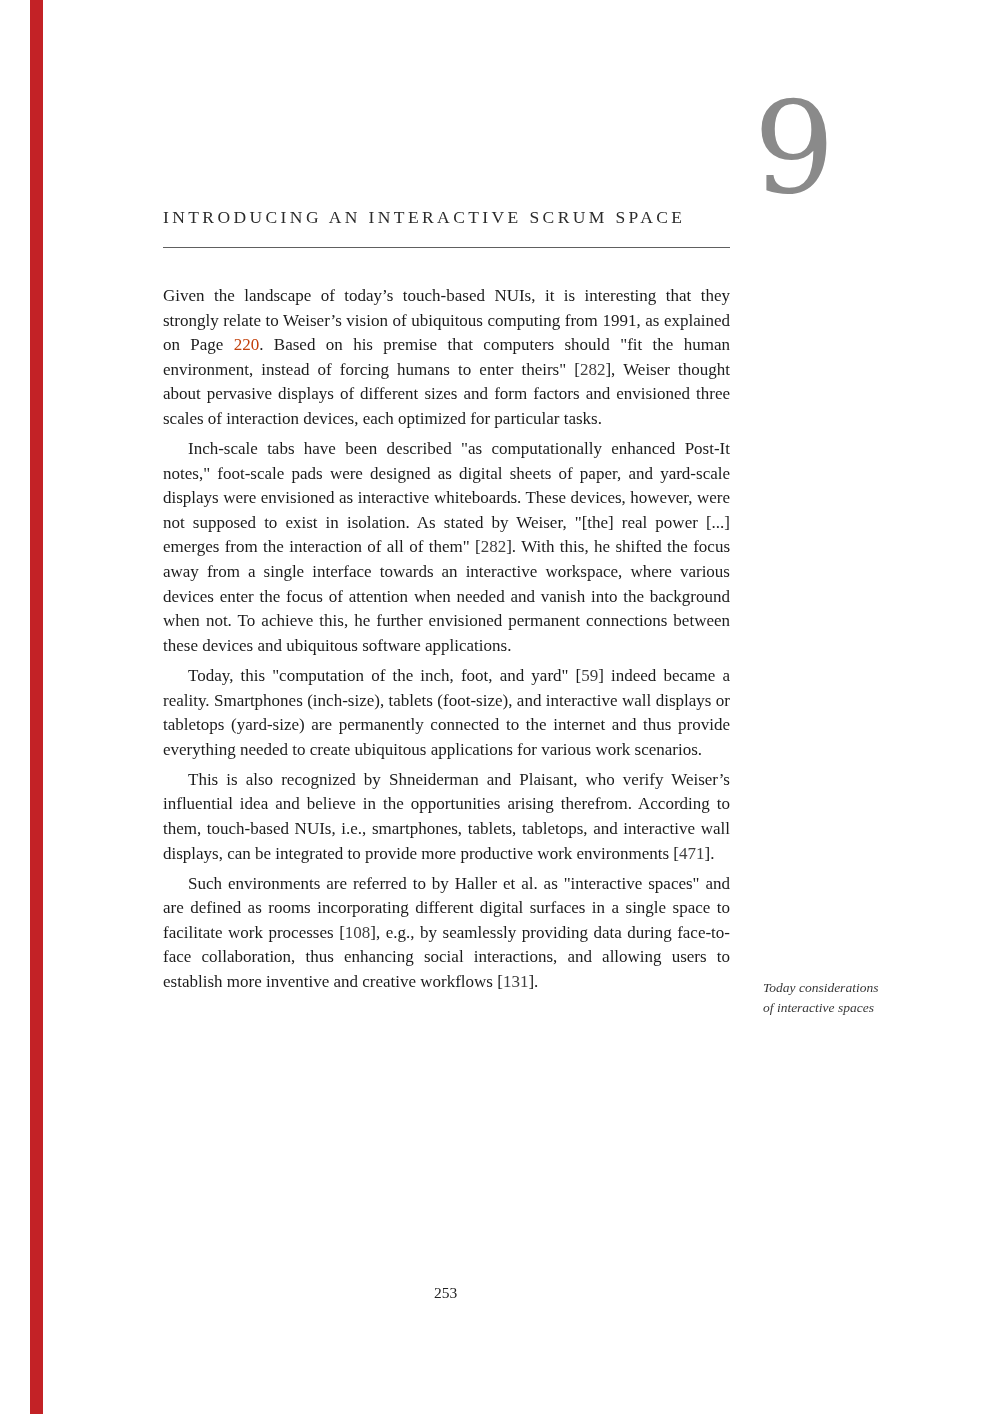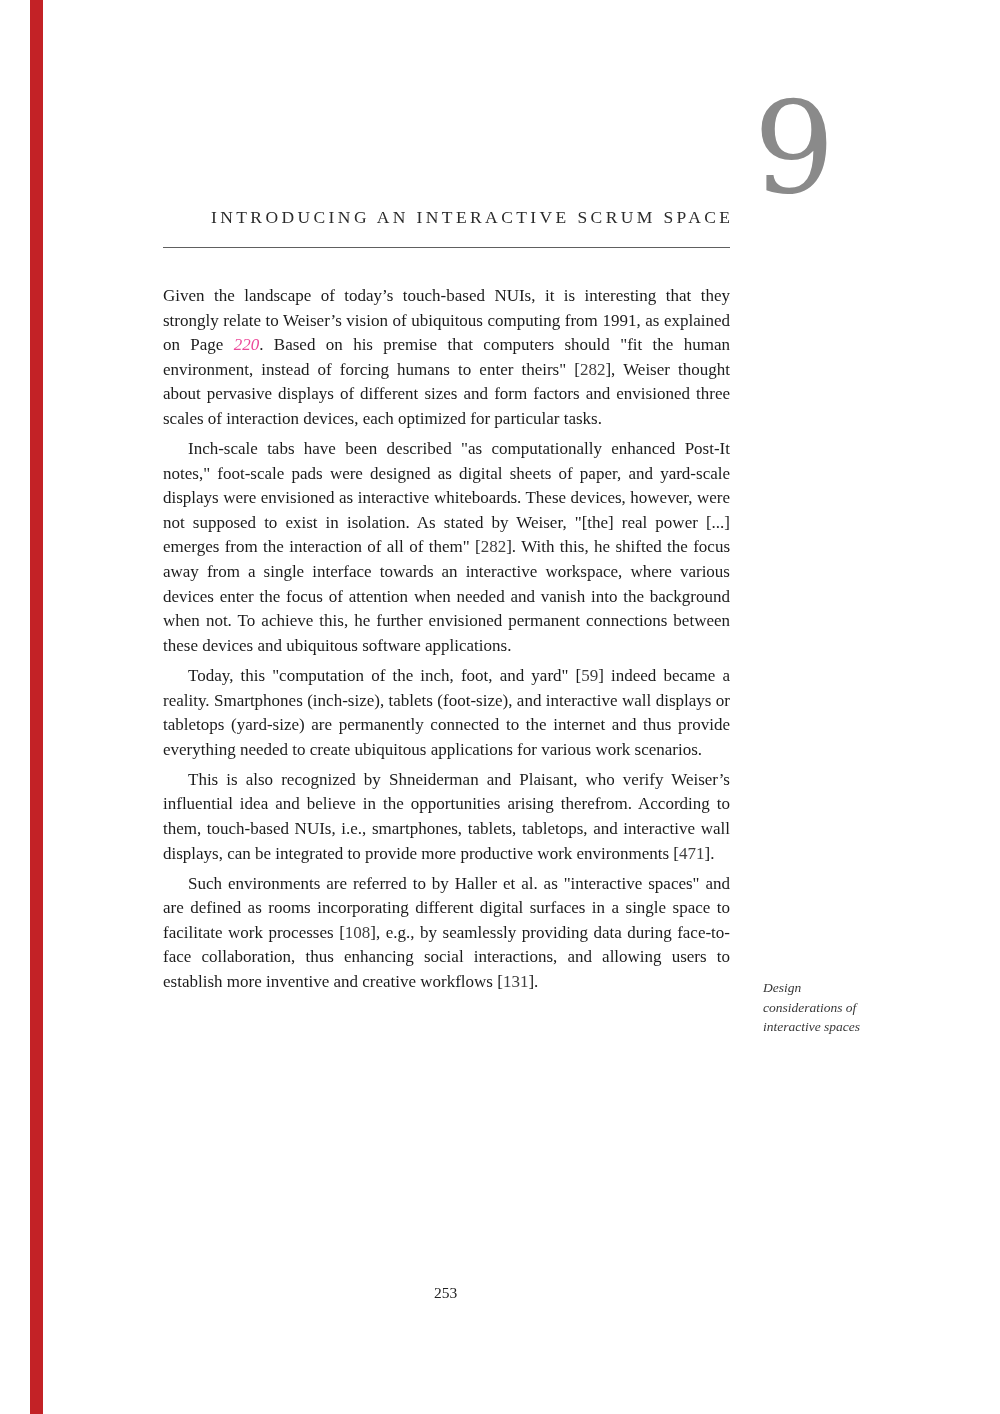--- a/index.html
+++ b/index.html
@@ -22,39 +22,38 @@
     color: #8a8a8a;
     font-family: "DejaVu Serif", serif;
   }
   .chapter-heading {
     position: absolute; left: 163px; top: 205px;
     width: 600px;
     font-size: 17.5px; line-height: 24px;
     letter-spacing: 3.4px;
     color: #2b2b2b;
     white-space: nowrap;
-    margin-left: 48px;
   }
   .heading-rule {
     position: absolute; left: 163px; top: 247px;
     width: 567px; height: 1px;
     background: #606060;
   }
   .body-col {
     position: absolute; left: 163px; top: 284px;
     width: 567px;
     font-size: 17px; line-height: 24.6px;
     color: #1c1c1c;
     text-align: justify;
   }
   .body-col p { margin: 0 0 5.5px 0; }
   .body-col p.indent { text-indent: 25px; }
   .it  { }
   .cit { color: #404040; }
-  .pref { color: #ec4899; font-style: italic; }
+  .pref { color: #c2410c; }
   .margin-note {
     position: absolute; left: 763px; top: 978px;
     width: 118px;
     font-size: 13.5px; line-height: 19.6px;
     font-style: italic;
     color: #373737;
     text-align: left;
   }
   .page-number {
     position: absolute; left: 163px; top: 1284px;
@@ -83,15 +82,15 @@
 
   <p class="indent"><span>Today, this "computation of the inch, foot, and yard" [</span><span class="cit">59</span><span>] indeed became a reality. Smartphones (inch-size), tablets (foot-size), and interactive wall displays or tabletops (yard-size) are permanently connected to the internet and thus provide everything needed to create ubiquitous applications for various work scenarios.</span></p>
 
   <p class="indent"><span>This is also recognized by Shneiderman and Plaisant, who verify Weiser’s influential idea and believe in the opportunities arising therefrom. According to them, touch-based NUIs, i.e., smartphones, tablets, tabletops, and interactive wall displays, can be integrated to provide more productive work environments [</span><span class="cit">471</span><span>].</span></p>
 
   <p class="indent"><span>Such environments are referred to by Haller et al. as "interactive spaces" and are defined as rooms incorporating different digital surfaces in a single space to facilitate work processes [</span><span class="cit">108</span><span>], e.g., by seamlessly providing data during face-to-face collaboration, thus enhancing social interactions, and allowing users to establish more inventive and creative workflows [</span><span class="cit">131</span><span>].</span></p>
 
 
 </div>
 
-<div class="margin-note">Design considerations of interactive spaces</div>
+<div class="margin-note">Today considerations of interactive spaces</div>
 
 <div class="page-number">253</div>
 
 </body></html>

